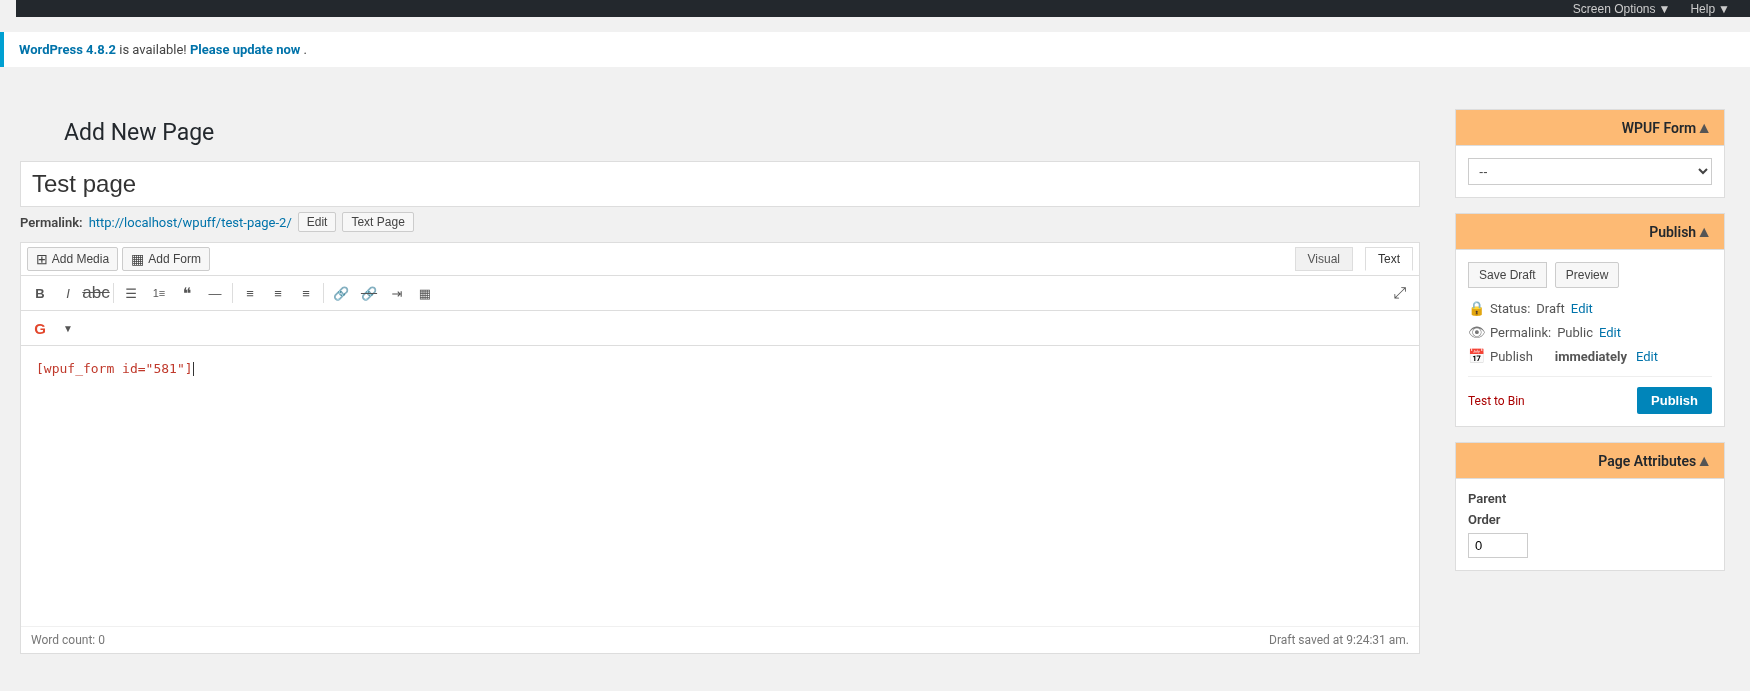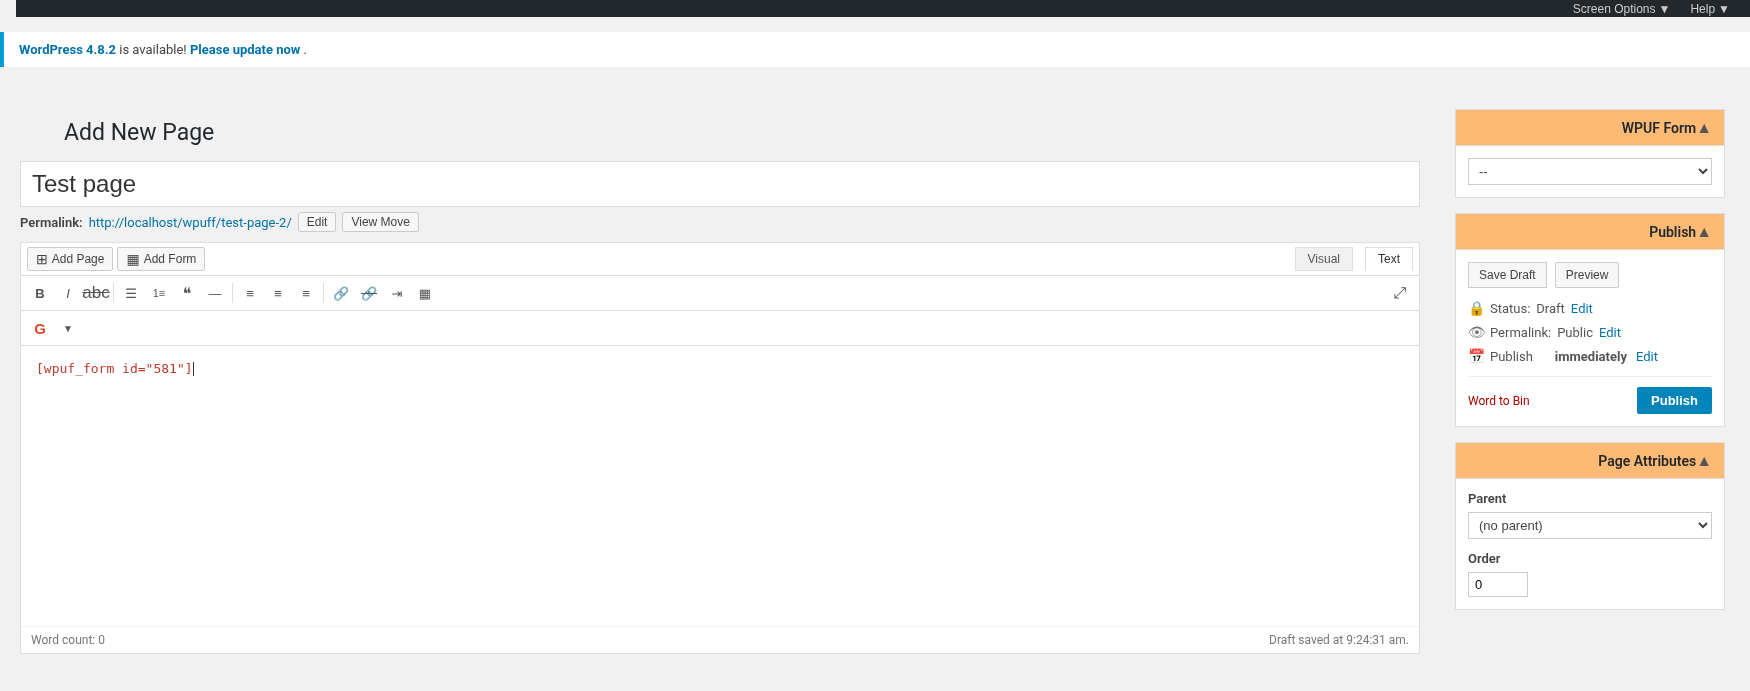--- a/index.html
+++ b/index.html
@@ -395,31 +395,31 @@
     <h1 class="page-title-heading">Add New Page</h1>
 
     
     <input type="text" class="title-input" value="Test page" style="">
 
     
     <div class="permalink-row">
       <strong>Permalink:</strong>
       <a href="#" class="permalink-url">http://localhost/wpuff/test-page-2/</a>
       <button class="permalink-btn">Edit</button>
-      <button class="permalink-btn">View Move</button>
+      <button class="permalink-btn">Text Page</button>
     </div>
 
     
     <div class="editor-wrap">
 
       <div class="editor-top-bar">
         <div class="editor-media-btns">
           <button class="media-btn">
             <span style="font-size:14px;">⊞</span>
-            <span>Add Page</span>
+            <span>Add Media</span>
           </button>
           <button class="media-btn">
             <span style="font-size:14px;">▦</span>
             <span>Add Form</span>
           </button>
         </div>
         <div class="editor-view-tabs">
           <button class="view-tab">Visual</button>
           <button class="view-tab active">Text</button>
         </div>
@@ -510,37 +510,34 @@
           </div>
           <div class="publish-info-row">
             <span class="icon">📅</span>
             <span>Publish</span>
             <strong style="margin-left:16px;">immediately</strong>
             <a href="#" style="margin-left:3px;">Edit</a>
           </div>
         </div>
 
         <div class="publish-bottom">
-          <a class="move-to-bin" href="#">Word to Bin</a>
+          <a class="move-to-bin" href="#">Test to Bin</a>
           <button class="publish-btn">Publish</button>
         </div>
 
       </div>
     </div>
 
     <div class="sidebar-box">
       <div class="sidebar-box-header">
         <span class="sidebar-box-title">Page Attributes</span>
         <span class="sidebar-box-toggle">▲</span>
       </div>
       <div class="sidebar-box-content">
         <label class="attr-label">Parent</label>
-        <select class="attr-select">
-          <option>(no parent)</option>
-        </select>
         <label class="attr-label">Order</label>
         <input type="text" class="order-input" value="0" style="">
       </div>
     </div>
 
   </div>
 
 </div>
 
 </body></html>

